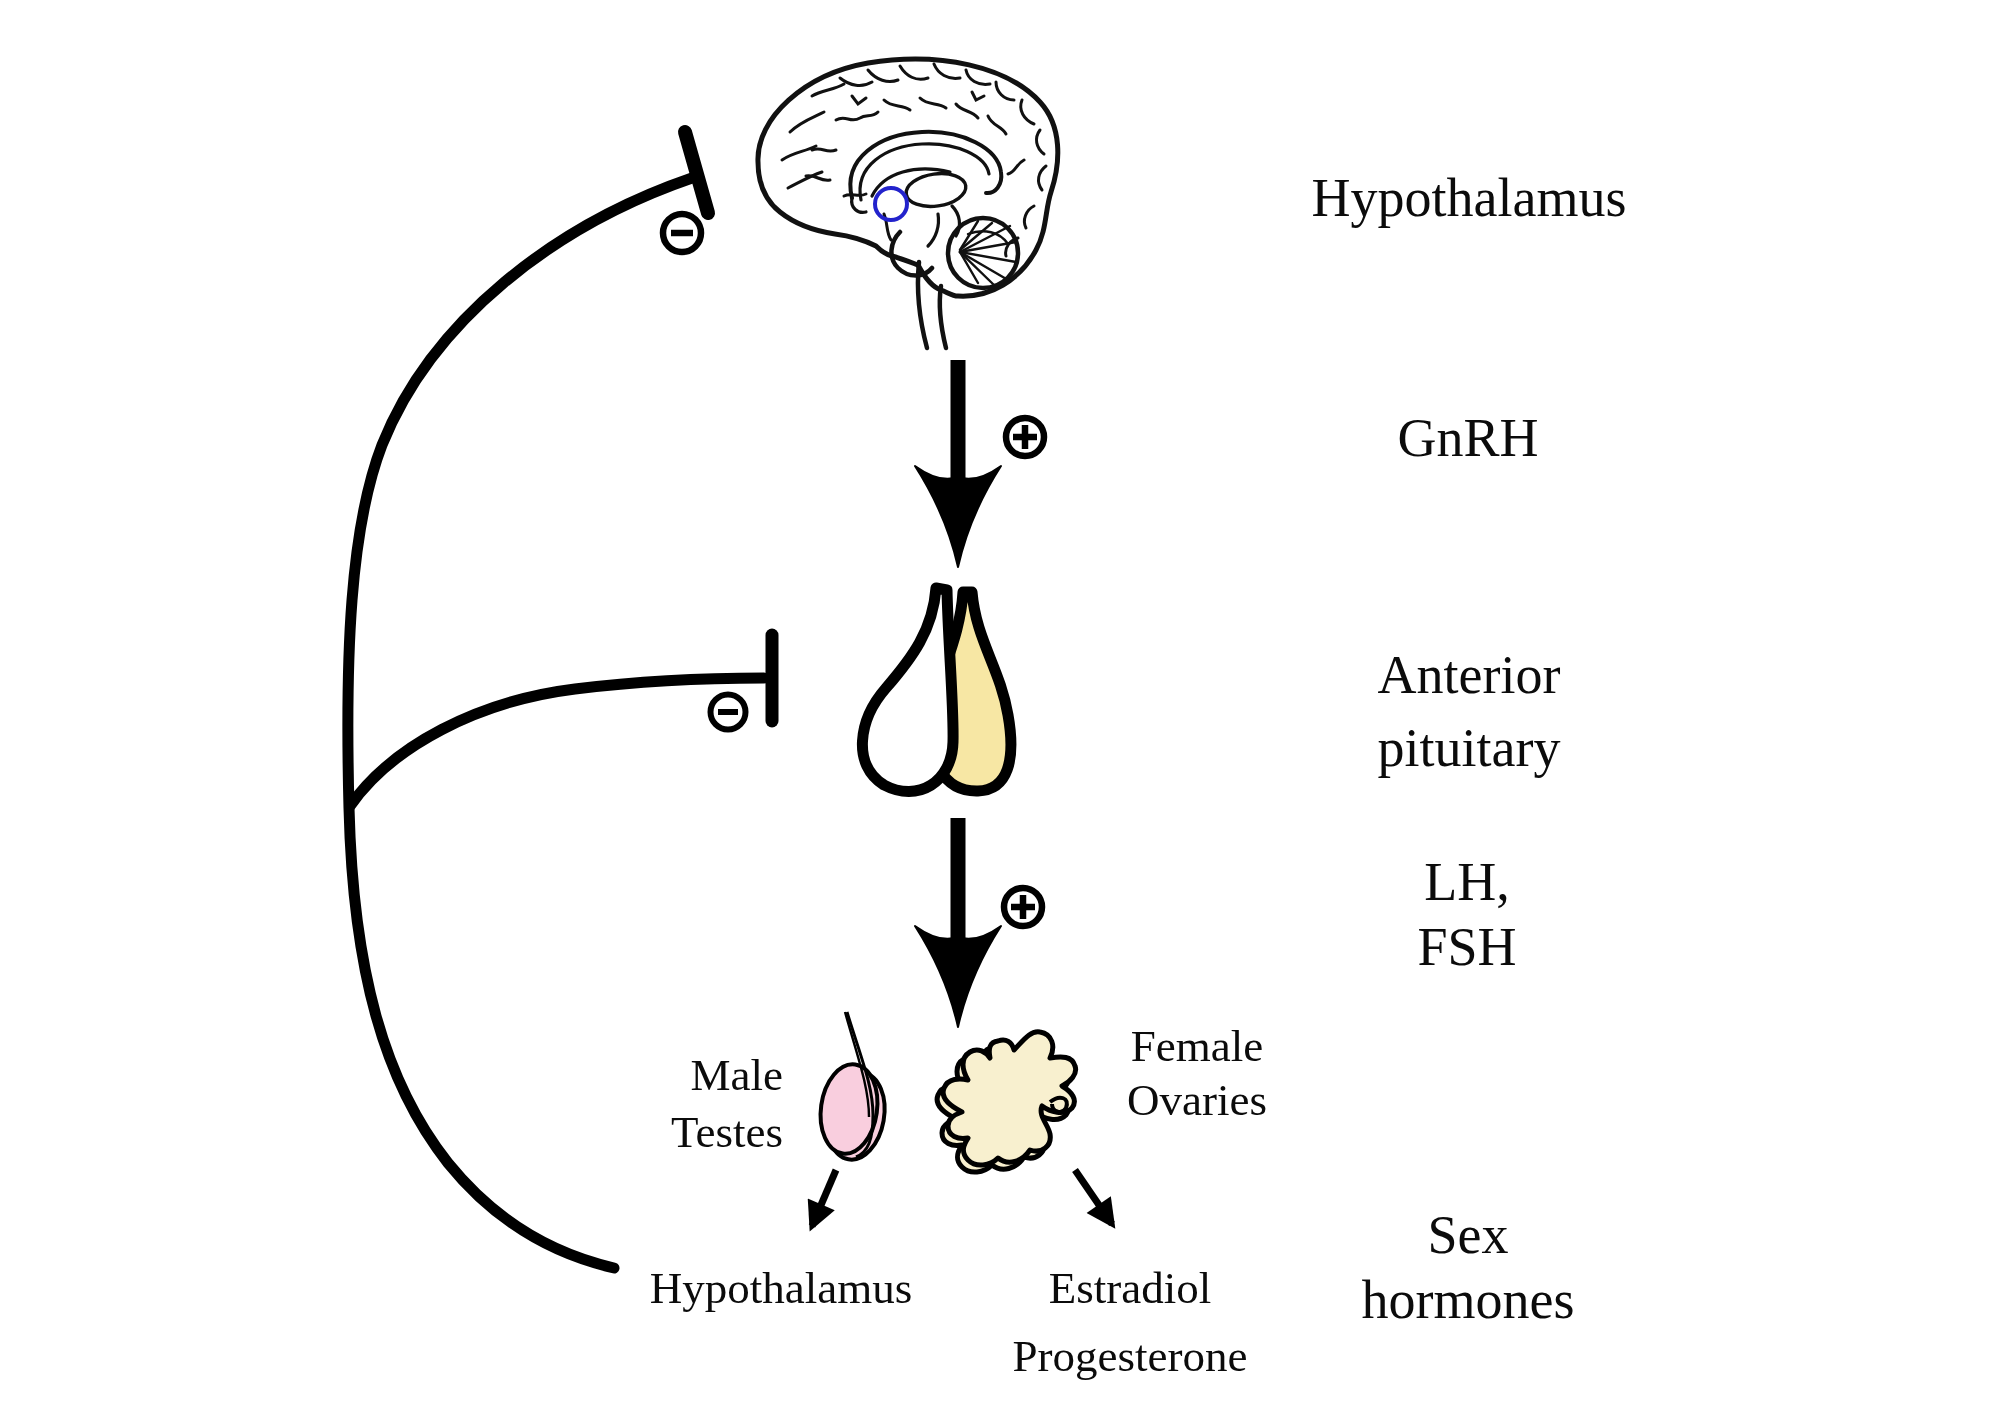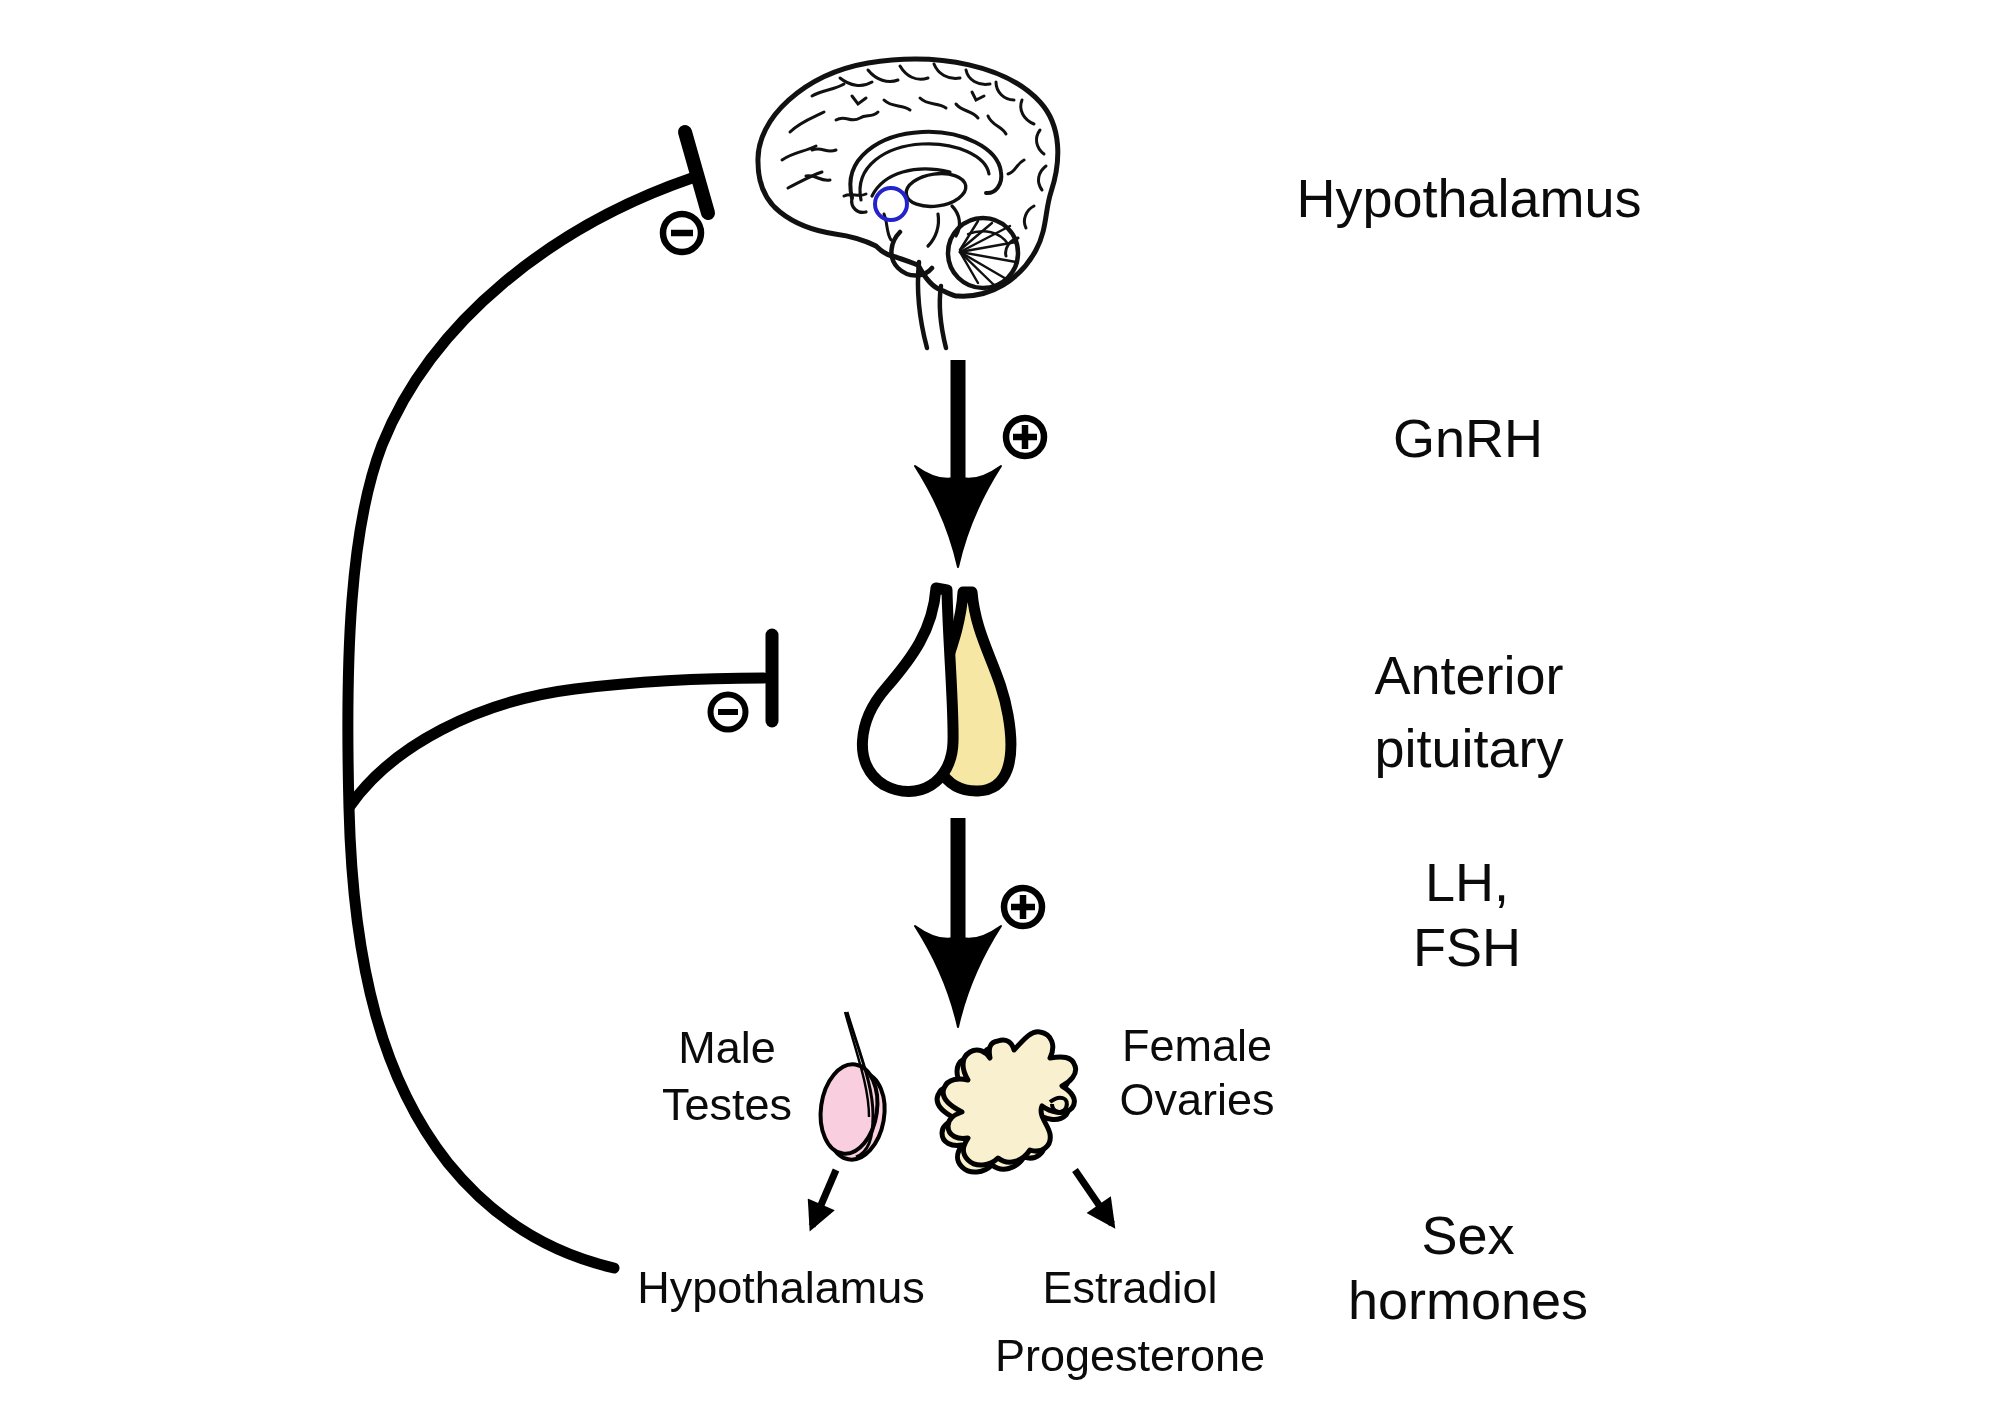--- a/index.html
+++ b/index.html
@@ -1,20 +1,20 @@
 <!DOCTYPE html>
 <html><head>
 <meta charset="utf-8">
 <style>
   html,body{margin:0;padding:0;background:#fff;}
   .canvas{
     position:relative;
     width:1643px;height:1415px;
     background:#ffffff;
-    font-family:Liberation Sans, sans-serif;
+    font-family:Liberation Serif, serif;
     overflow:hidden;
   }
   svg.art{position:absolute;left:0;top:0;}
   .label{
     position:absolute;
     transform:translate(-50%,-50%);
     color:#0b0b0b;
     white-space:pre-line;
     text-align:center;
     line-height:1.2;
@@ -202,21 +202,21 @@
   <div class="label lbl-big" style="left:1468px;top:438px;">GnRH</div>
 
   <div class="label lbl-big lh-ap" style="left:1469px;top:704px;">Anterior
 pituitary</div>
 
   <div class="label lbl-big" style="left:1467px;top:899px;margin-top:16px;">LH, FSH</div>
 
 
   <div class="label lbl-big" style="left:1468px;top:1268px;">Sex hormones</div>
 
-  <div class="label lbl-small lh-mt" style="left:727px;top:1076px;">Male
+  <div class="label lbl-small lh-mt" style="left:727px;top:1104px;text-align:right;">Male
 Testes</div>
 
   <div class="label lbl-small lh-fo" style="left:1197px;top:1073px;">Female
 Ovaries</div>
 
   <div class="label lbl-small" style="left:781px;top:1288px;">Hypothalamus</div>
 
   <div class="label lbl-small lh-ep" style="left:1122px;top:1322px;">Estradiol
 Progesterone</div>
 

